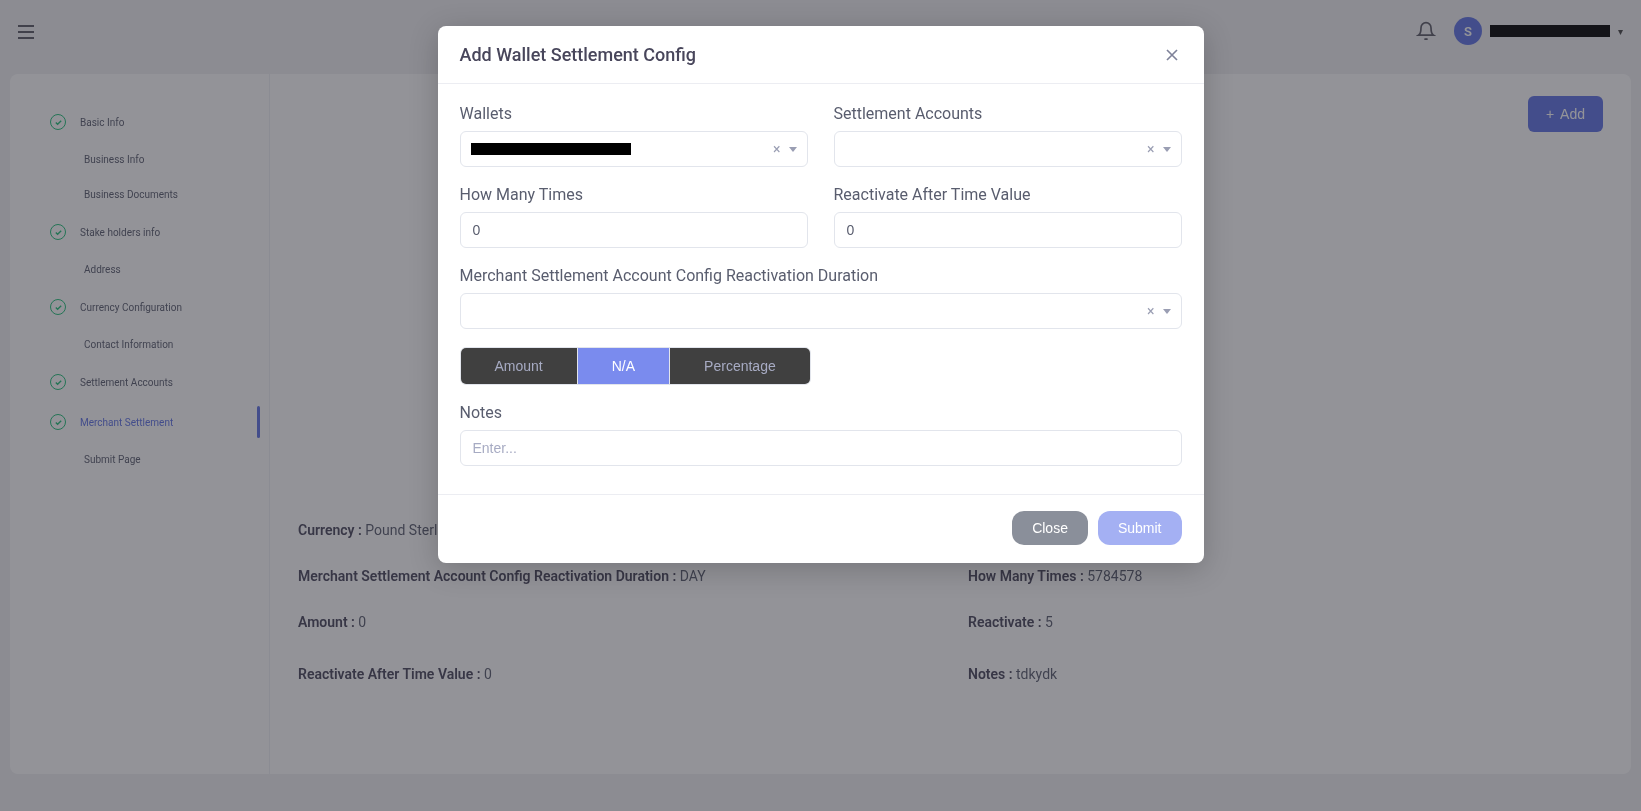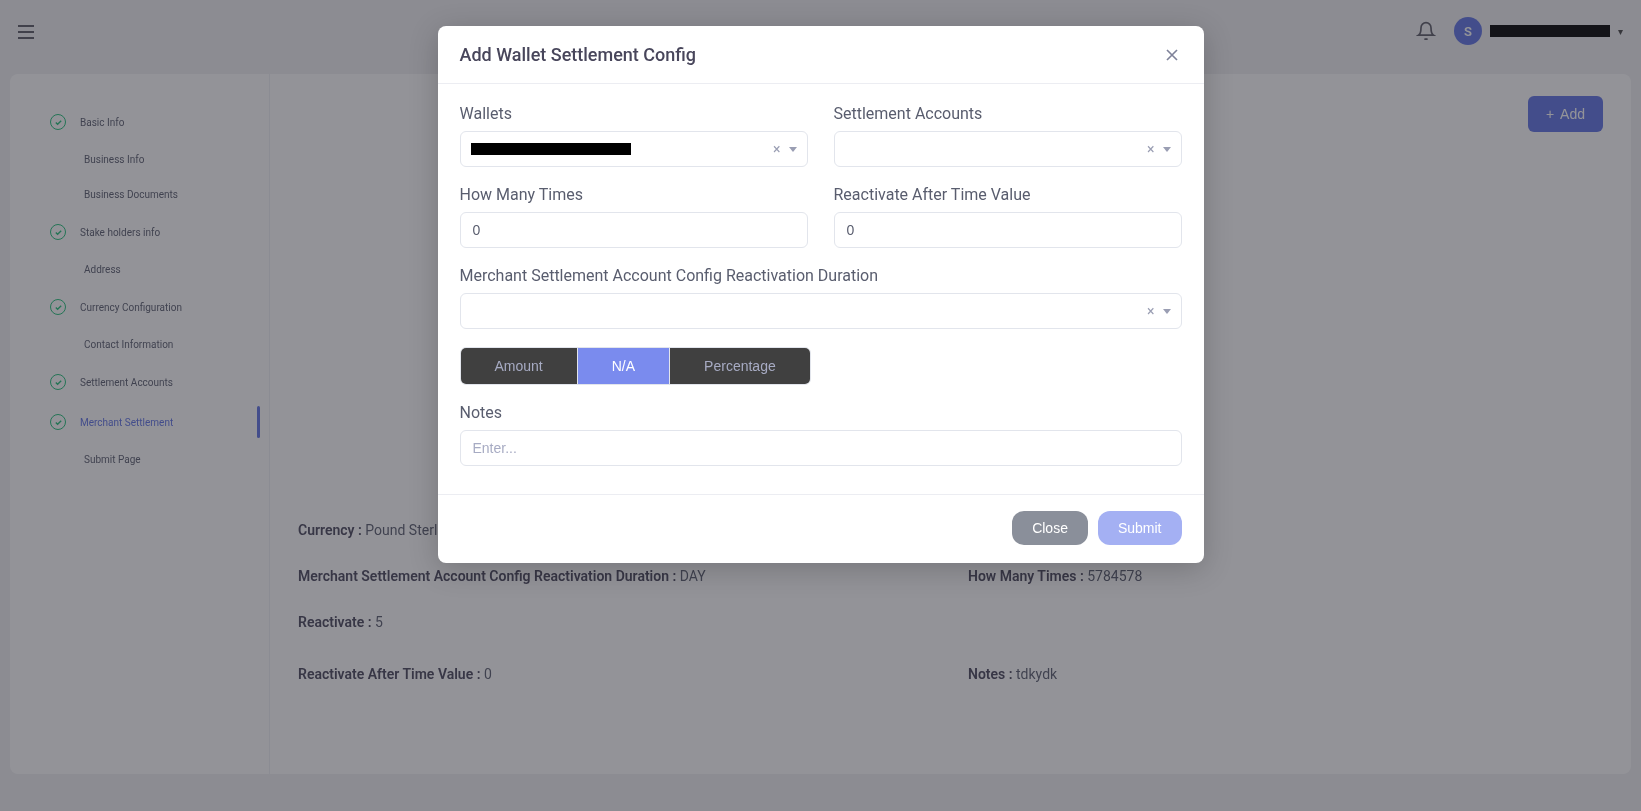--- a/index.html
+++ b/index.html
@@ -195,20 +195,23 @@
         </div>
         <div class="detail-row" style="margin-top:14px;">
           <div class="detail-group" style="min-width:590px;">
             <b>Merchant Settlement Account Config Reactivation Duration :</b><span> DAY</span>
           </div>
           <div class="detail-group">
             <b>How Many Times :</b><span> 5784578</span>
           </div>
         </div>
         <div class="detail-row" style="margin-top:14px;">
+          <div class="detail-group" style="min-width:590px;">
+            <b>Amount :</b><span> 0</span>
+          </div>
           <div class="detail-group">
             <b>Reactivate :</b><span> 5</span>
           </div>
         </div>
         <div class="detail-row" style="margin-top:20px;align-items:center;">
           <div class="detail-group" style="min-width:590px;">
             <b>Reactivate After Time Value :</b><span> 0</span>
           </div>
           <div class="detail-group">
             <b>Notes :</b><span> tdkydk</span>

